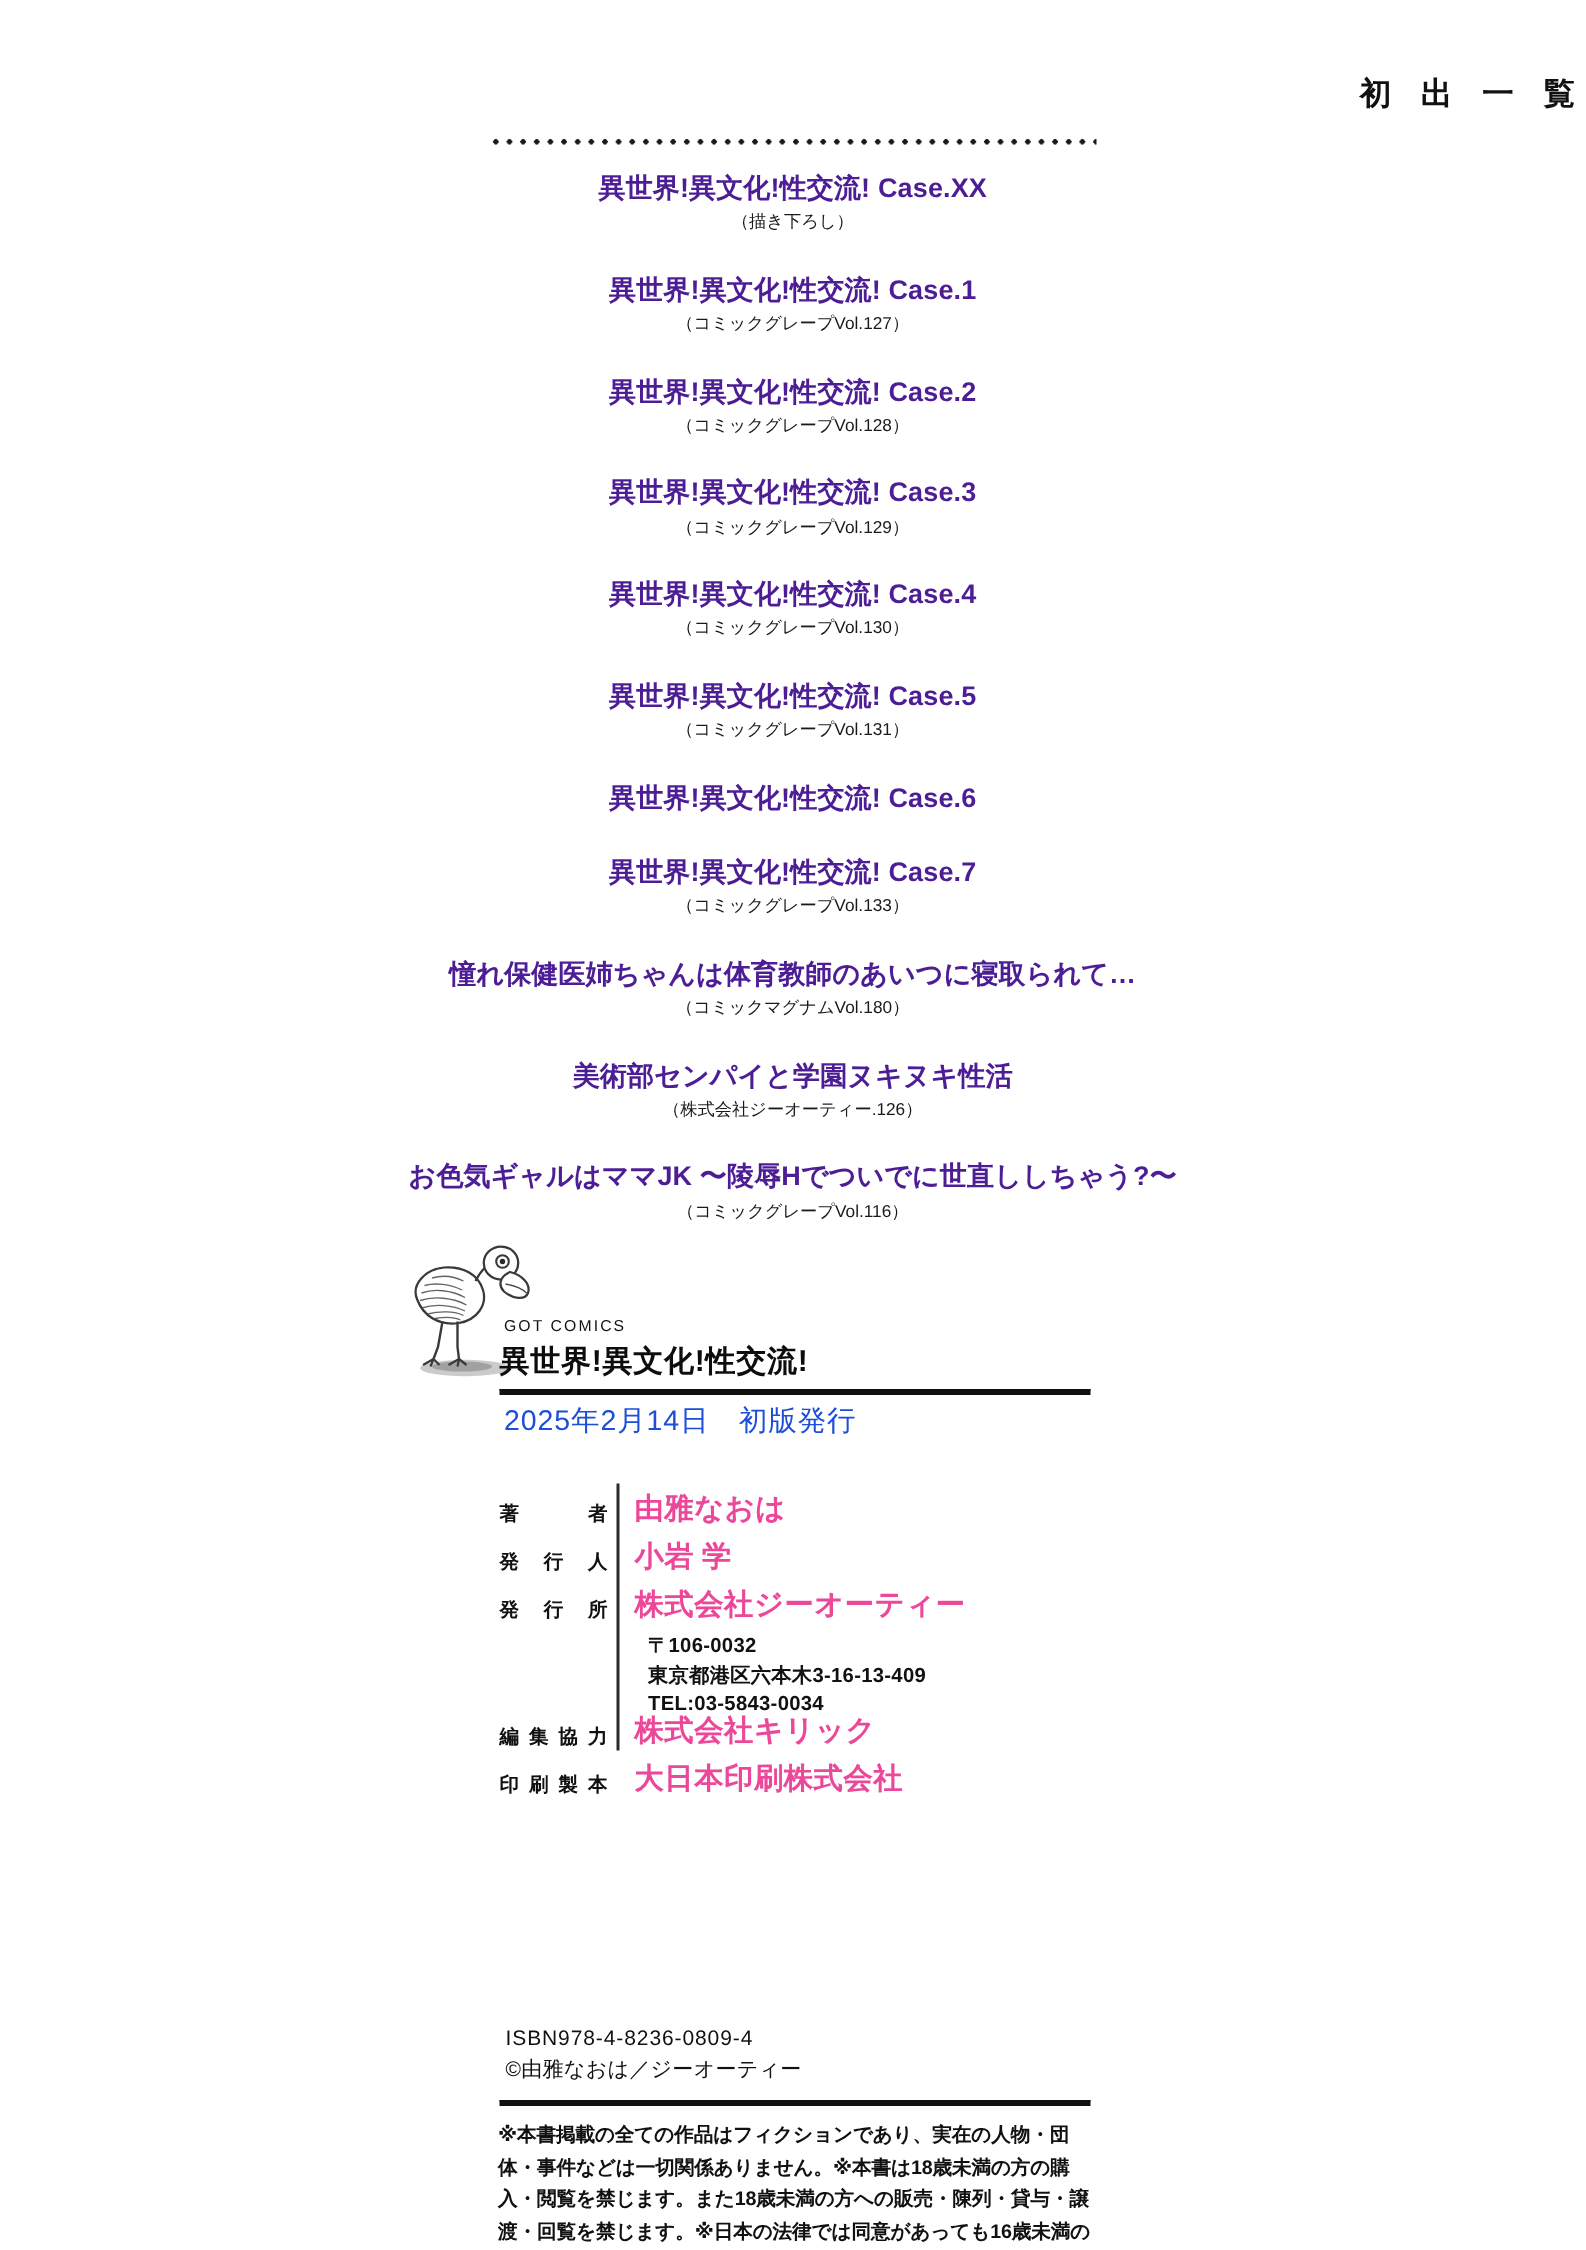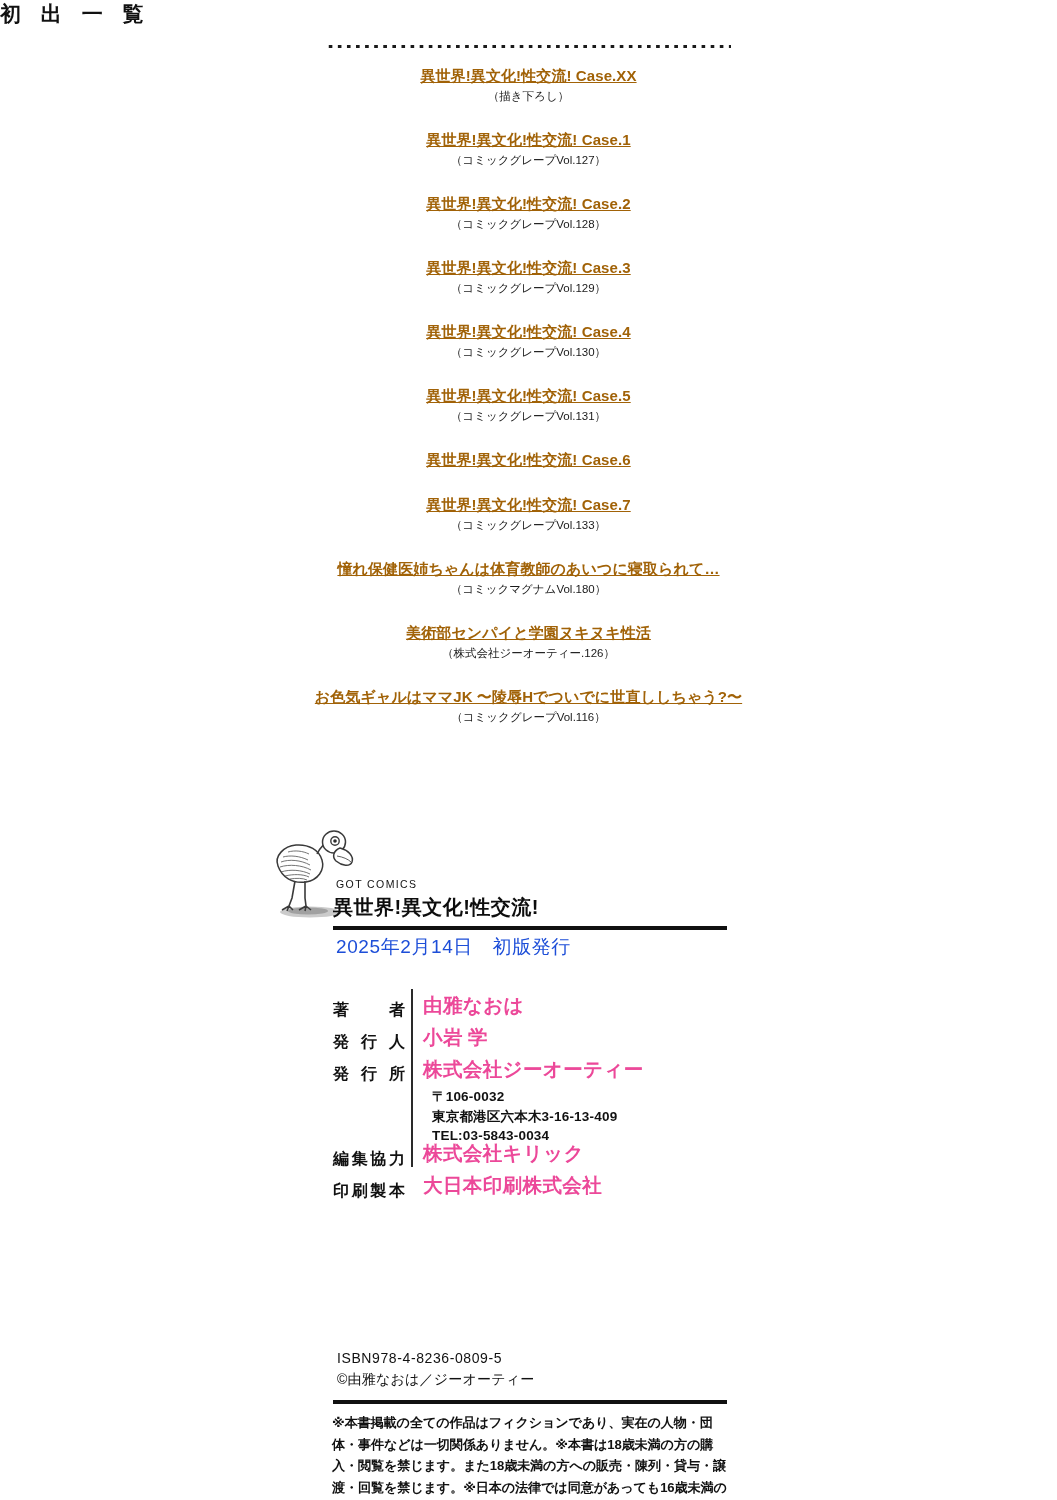--- a/index.html
+++ b/index.html
@@ -18,50 +18,50 @@
 
   
   #credits-section {
     position: absolute;
     left: 0;
     top: 0;
     width: 1057px;
   }
 
   #credits-heading {
-    text-align: left;
+    text-align: right;
     font-size: 21px;
     font-weight: bold;
     letter-spacing: 7px;
     color: #111;
+    margin-top: 48px;
   }
 
   #dotted-rule {
     width: 405px;
     margin: 16px auto 0 auto;
     height: 5px;
     background-image: radial-gradient(circle, #1a1a1a 0 1.7px, transparent 1.9px);
     background-size: 9.1px 5px;
     background-repeat: repeat-x;
     background-position: left center;
   }
 
   .credit-entry {
     text-align: center;
     margin-top: 26px;
   }
   .credit-entry:first-of-type { margin-top: 17px; }
 
   .credit-title {
-    font-size: 15px;
+    font-size: 18px;
     font-weight: bold;
     letter-spacing: 0.1px;
     line-height: 1.28;
-    color: #a16207;
-    text-decoration: underline;
+    color: #4c1d95;
   }
   .credit-source {
     font-size: 11.5px;
     font-weight: normal;
     line-height: 1.2;
     margin-top: 5px;
     color: #1a1a1a;
   }
 
   
@@ -144,21 +144,21 @@
     left: 0;
     width: 1057px;
     height: 0;
   }
   .col-key {
     position: absolute;
     width: 72px;
     left: 333px;
     text-align: justify;
     text-align-last: justify;
-    font-size: 16px;
+    font-size: 13px;
     font-weight: bold;
     color: #111;
   }
   .col-val {
     position: absolute;
     left: 423px;
     font-size: 19.5px;
     font-weight: bold;
     letter-spacing: 0.4px;
     color: #ec4899;
@@ -339,21 +339,21 @@
           <div class="col-val" style="top: 0px;">大日本印刷株式会社</div>
         </div>
       </div>
     <div id="address-lines">
         <div class="addr-line" style="top: 100px;">〒106-0032</div>
         <div class="addr-line" style="top: 120px;">東京都港区六本木3-16-13-409</div>
         <div class="addr-line" style="top: 140px;">TEL:03-5843-0034</div>
       </div>
 
     <div id="isbn-block">
-      <div class="isbn-line">ISBN978-4-8236-0809-5</div>
+      <div class="isbn-line">ISBN978-4-8236-0809-4</div>
       <div class="copyright-line">©由雅なおは／ジーオーティー</div>
     </div>
 
     <div id="bottom-rule"></div>
 
     <div id="disclaimer">※本書掲載の全ての作品はフィクションであり、実在の人物・団体・事件などは一切関係ありません。※本書は18歳未満の方の購入・閲覧を禁じます。また18歳未満の方への販売・陳列・貸与・譲渡・回覧を禁じます。※日本の法律では同意があっても16歳未満の者と性行為をすれば不同意性交等罪に問われ、18歳未満の者と性行為をすれば都道府県の淫行処罰規定に該当します。本書は犯罪を教唆するものではありません。また、18歳未満の者の性行為を表現したものではありません。※無断複写・転写を禁じます。※乱丁・落丁の場合はお取り替え致しますので弊社までご連絡下さい。</div>
   </div>
 </div>
 
 </body></html>

